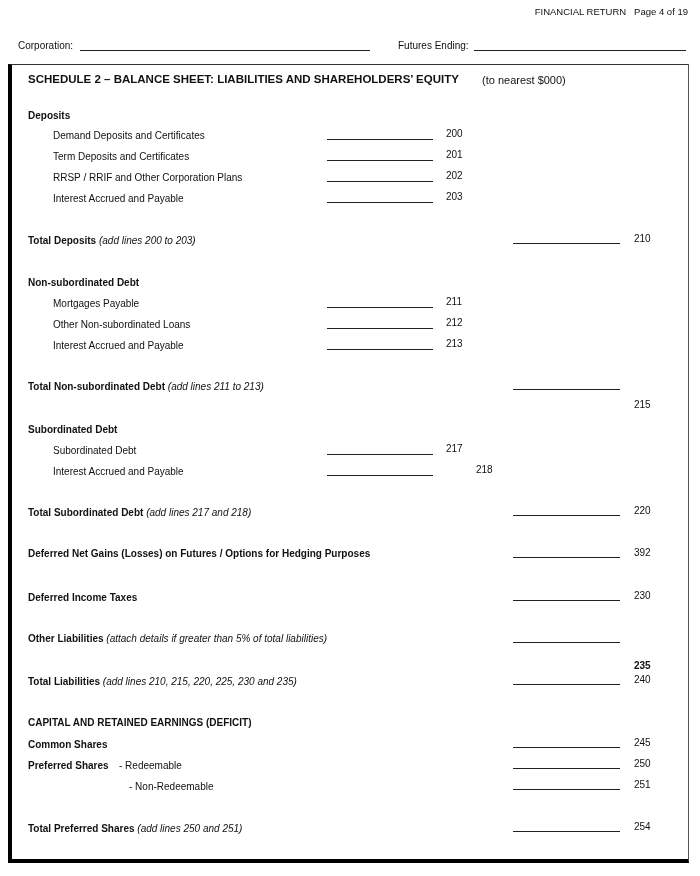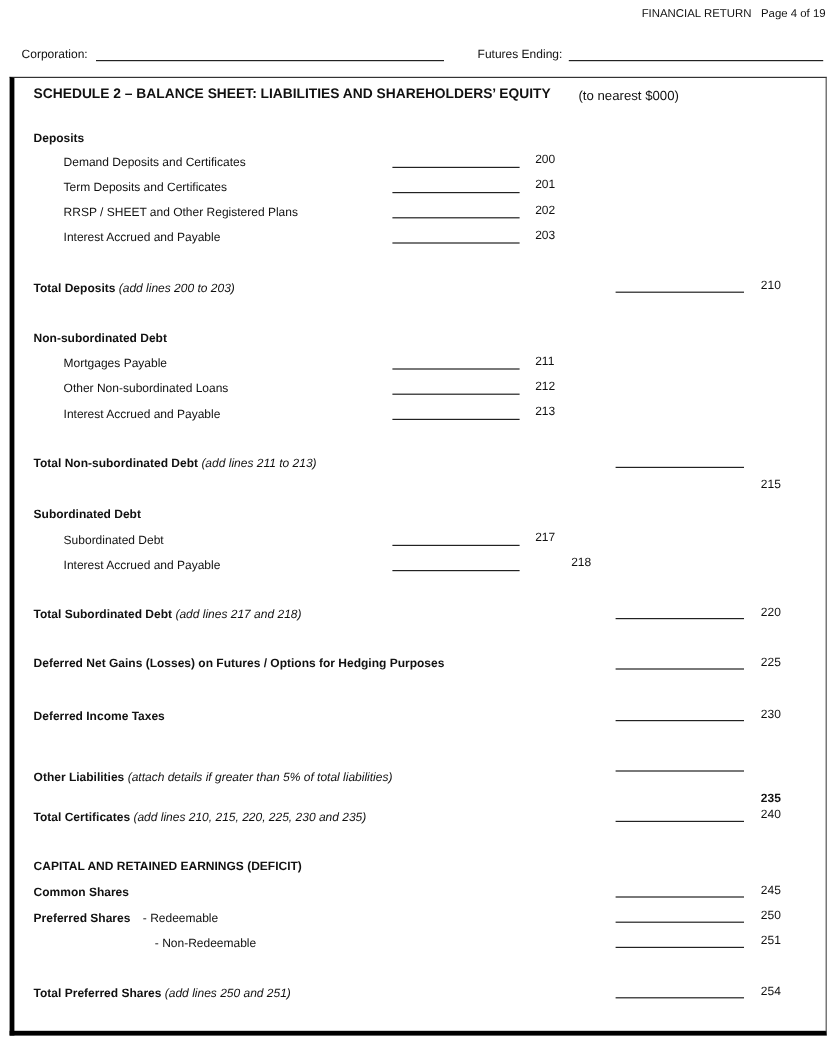--- a/index.html
+++ b/index.html
@@ -50,21 +50,21 @@
 <div class="abs sec" style="top:110px;">Deposits</div>
 
 <div class="abs item" style="top:130px;">Demand Deposits and Certificates</div>
 <div class="line-mid" style="top:139px;"></div>
 <div class="code-mid" style="top:128px;">200</div>
 
 <div class="abs item" style="top:151px;">Term Deposits and Certificates</div>
 <div class="line-mid" style="top:160px;"></div>
 <div class="code-mid" style="top:149px;">201</div>
 
-<div class="abs item" style="top:172px;">RRSP /  SHEET and Other Registered Plans</div>
+<div class="abs item" style="top:172px;">RRSP /  RRIF and Other Corporation Plans</div>
 <div class="line-mid" style="top:181px;"></div>
 <div class="code-mid" style="top:170px;">202</div>
 
 <div class="abs item" style="top:193px;">Interest Accrued and Payable</div>
 <div class="line-mid" style="top:202px;"></div>
 <div class="code-mid" style="top:191px;">203</div>
 
 <div class="abs tot" style="top:235px;">
   <span>Total Deposits</span>
   <span class="it">(add lines 200 to 203)</span>
@@ -107,37 +107,37 @@
   <span>Total Subordinated Debt</span>
   <span class="it">(add lines 217 and 218)</span>
 </div>
 <div class="line-right" style="top:515px;"></div>
 <div class="code-right" style="top:505px;">220</div>
 
 <div class="abs tot" style="top:548px;">
   <span>Deferred Net Gains (Losses) on Futures / Options for Hedging Purposes</span>
 </div>
 <div class="line-right" style="top:557px;"></div>
-<div class="code-right" style="top:547px;">225</div>
+<div class="code-right" style="top:547px;">392</div>
 
 <div class="abs tot" style="top:592px;">
   <span>Deferred Income Taxes</span>
 </div>
 <div class="line-right" style="top:600px;"></div>
 <div class="code-right" style="top:590px;">230</div>
 
-<div class="abs tot" style="top:633px;margin-top:10px;">
+<div class="abs tot" style="top:633px;">
   <span>Other Liabilities</span>
   <span class="it">(attach details if greater than 5% of total liabilities)</span>
 </div>
 <div class="line-right" style="top:642px;"></div>
 <div class="code-right" style="top:660px;font-weight:bold;">235</div>
 
 <div class="abs tot" style="top:676px;">
-  <span>Total Certificates</span>
+  <span>Total Liabilities</span>
   <span class="it">(add lines 210, 215, 220, 225, 230 and 235)</span>
 </div>
 <div class="line-right" style="top:684px;"></div>
 <div class="code-right" style="top:674px;">240</div>
 
 <div class="abs sec" style="top:717px;">CAPITAL AND RETAINED EARNINGS (DEFICIT)</div>
 
 <div class="abs tot" style="top:739px;">
   <span>Common Shares</span>
 </div>

